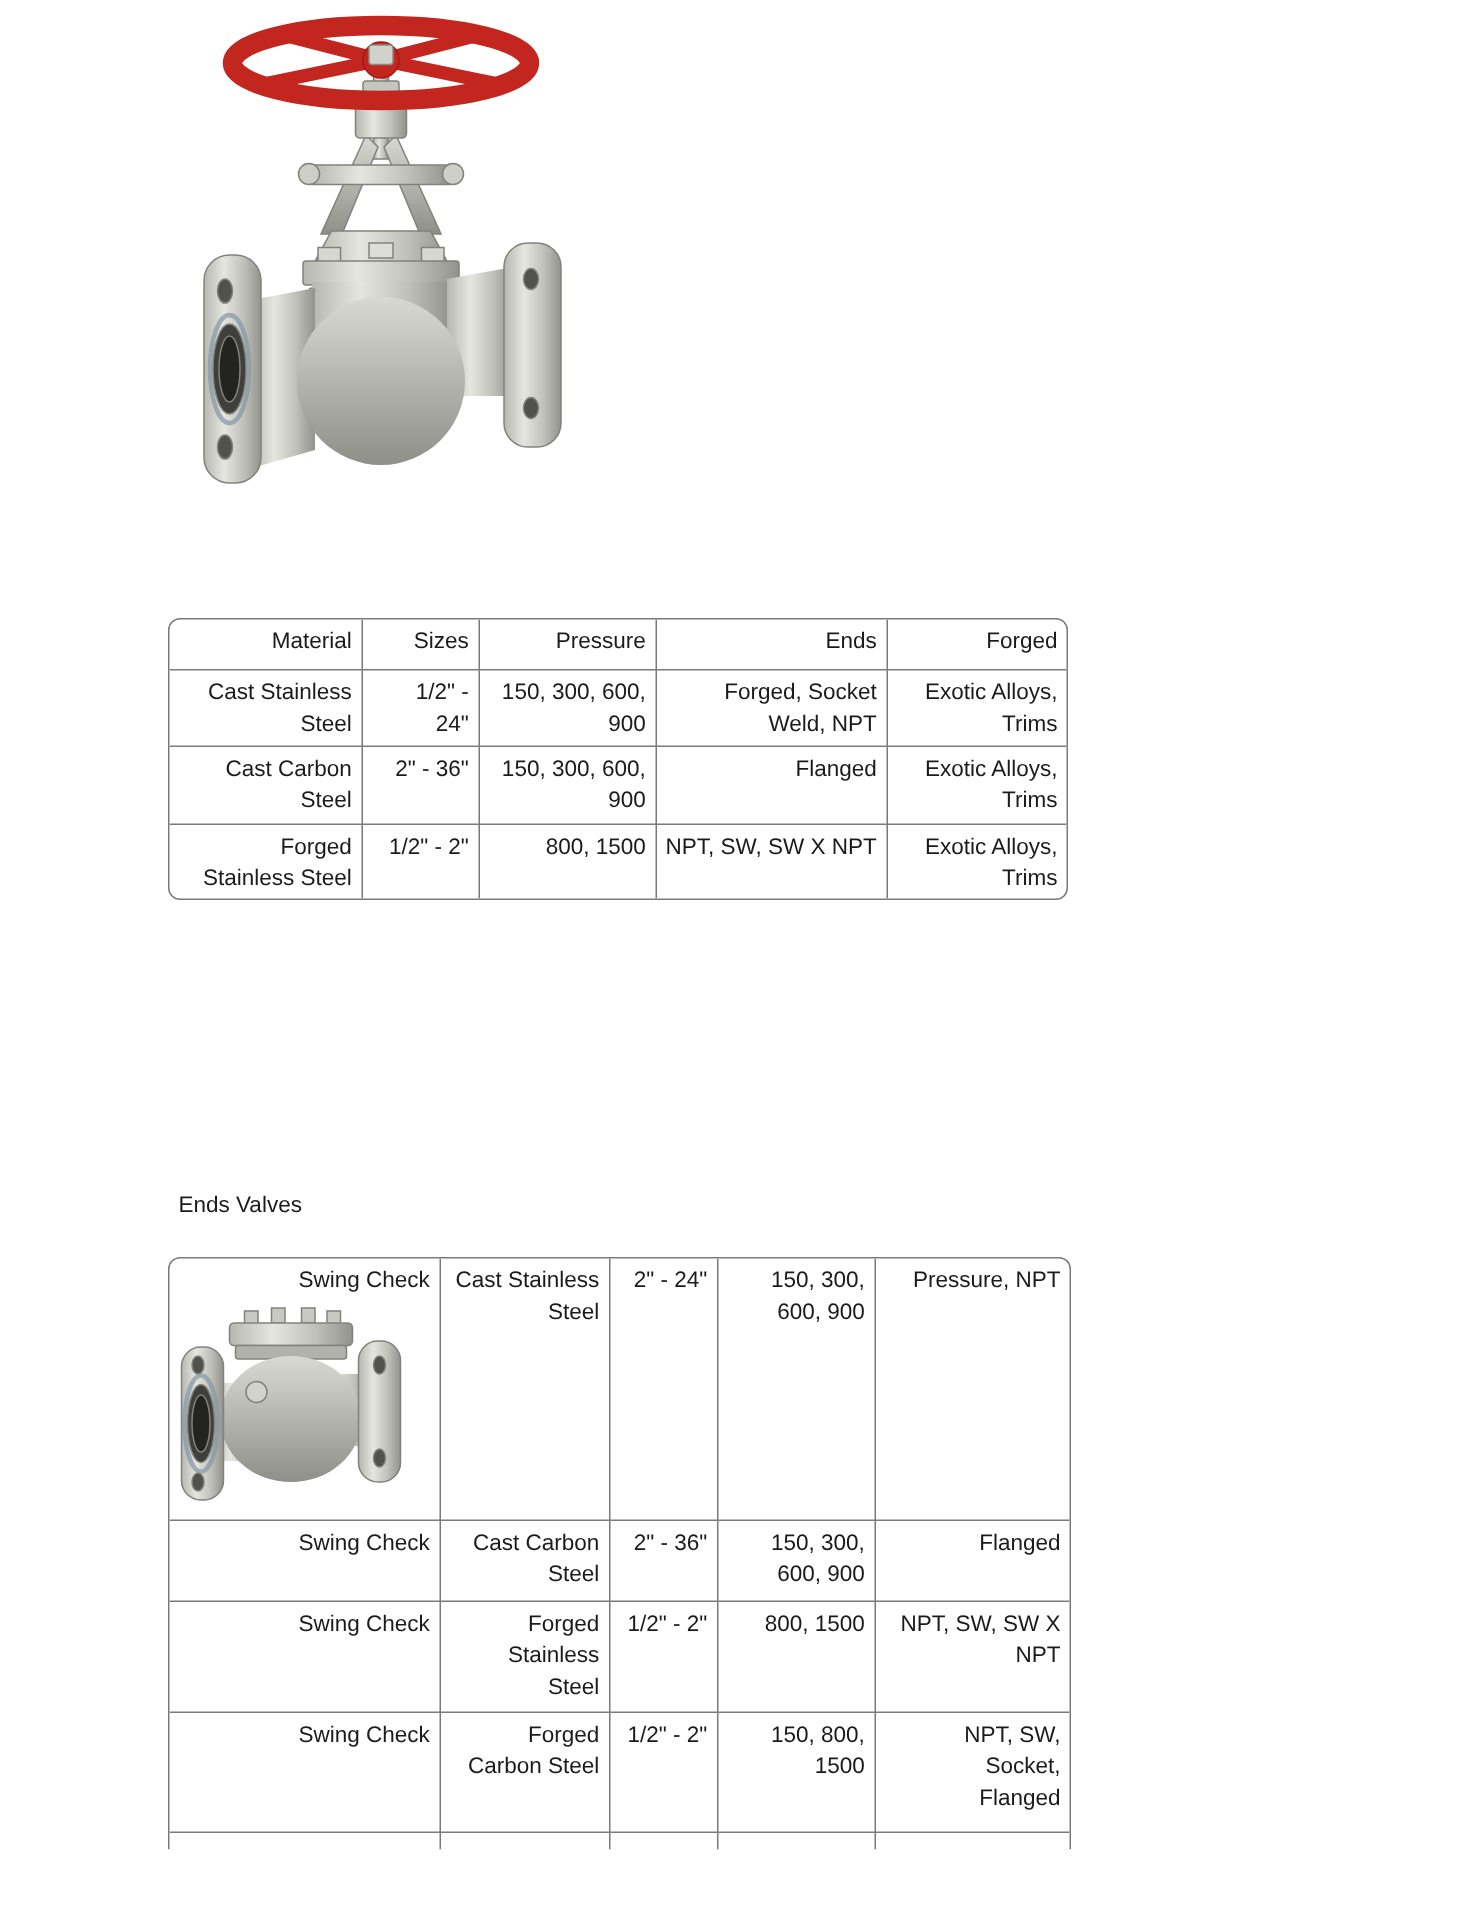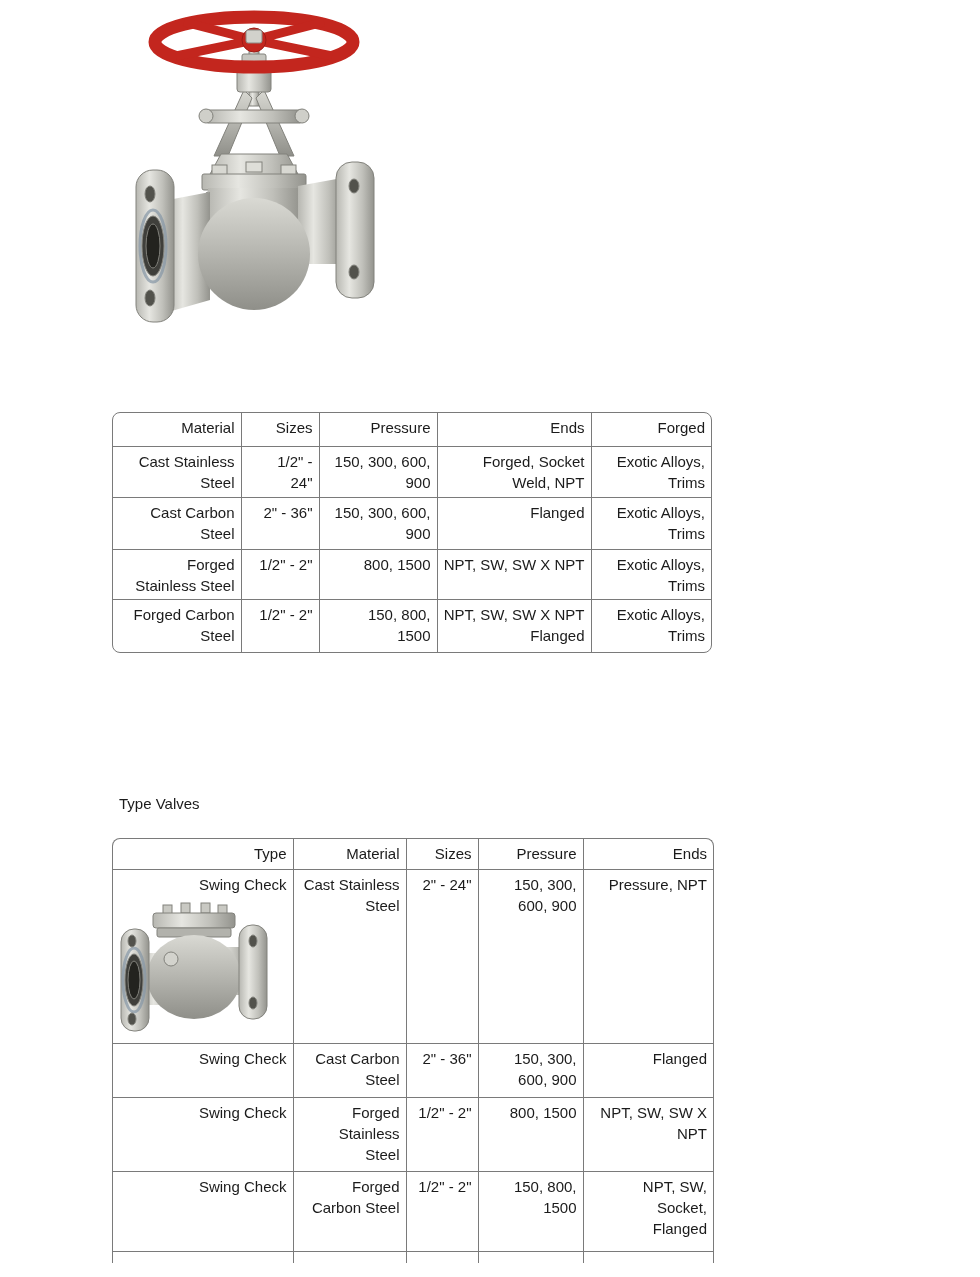--- a/index.html
+++ b/index.html
@@ -176,74 +176,36 @@
               <span class="cell-text">800, 1500</span>
             </td>
           <td>
               <span class="cell-text">NPT, SW, SW X NPT</span>
             </td>
           <td>
               <span class="cell-text">Exotic Alloys,
 Trims</span>
             </td>
         </tr>
-        <tr style="height:53px">
-          <td>
-              <span class="cell-text">Forged Carbon
-Steel</span>
-            </td>
-          <td>
-              <span class="cell-text">1/2" - 2"</span>
-            </td>
-          <td>
-              <span class="cell-text">150, 800,
-1500</span>
-            </td>
-          <td>
-              <span class="cell-text">NPT, SW, SW X NPT
-Flanged</span>
-            </td>
-          <td>
-              <span class="cell-text">Exotic Alloys,
-Trims</span>
-            </td>
-        </tr>
       </tbody>
     </table>
   </div>
 
-  <div class="section-heading">Type Valves</div>
+  <div class="section-heading">Ends Valves</div>
 
   <div class="tbl tbl2">
     <table>
       <colgroup>
           <col style="width:180px">
           <col style="width:113px">
           <col style="width:72px">
           <col style="width:105px">
           <col style="width:130px">
         </colgroup>
       <tbody>
-        <tr style="height:30px">
-          <th>
-              <span class="cell-text">Type</span>
-            </th>
-          <th>
-              <span class="cell-text">Material</span>
-            </th>
-          <th>
-              <span class="cell-text">Sizes</span>
-            </th>
-          <th>
-              <span class="cell-text">Pressure</span>
-            </th>
-          <th>
-              <span class="cell-text">Ends</span>
-            </th>
-        </tr>
         <tr style="height:174px">
           <td>
             <span class="cell-text">Swing Check</span>
 
             <svg class="check-photo" viewBox="0 0 150 134" xmlns="http://www.w3.org/2000/svg">
               <defs>
                 <linearGradient id="mh2" x1="0" x2="1" y1="0" y2="0">
                   <stop offset="0" stop-color="#b7b7b1"></stop>
                     <stop offset="0.35" stop-color="#e6e6e1"></stop>
                   <stop offset="0.7" stop-color="#c0c0ba"></stop>

